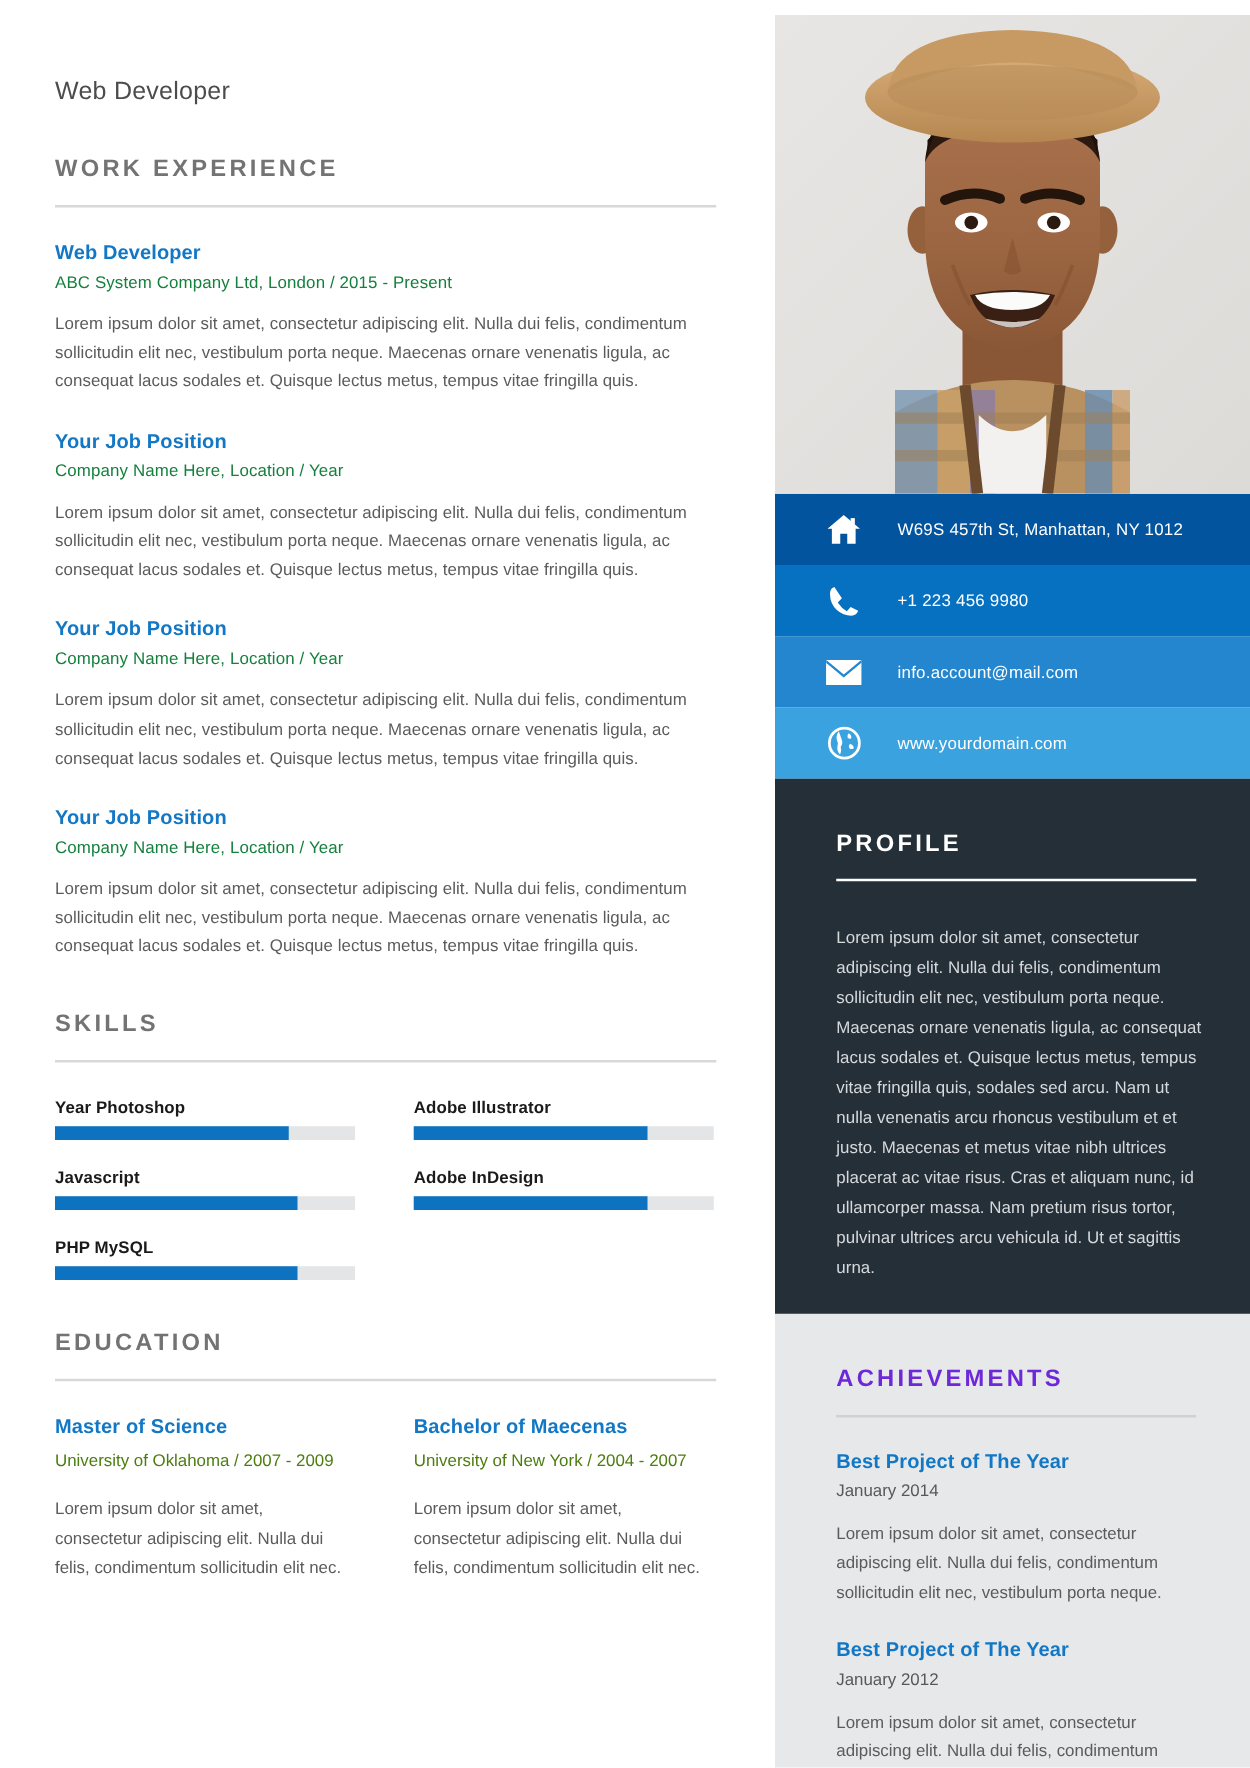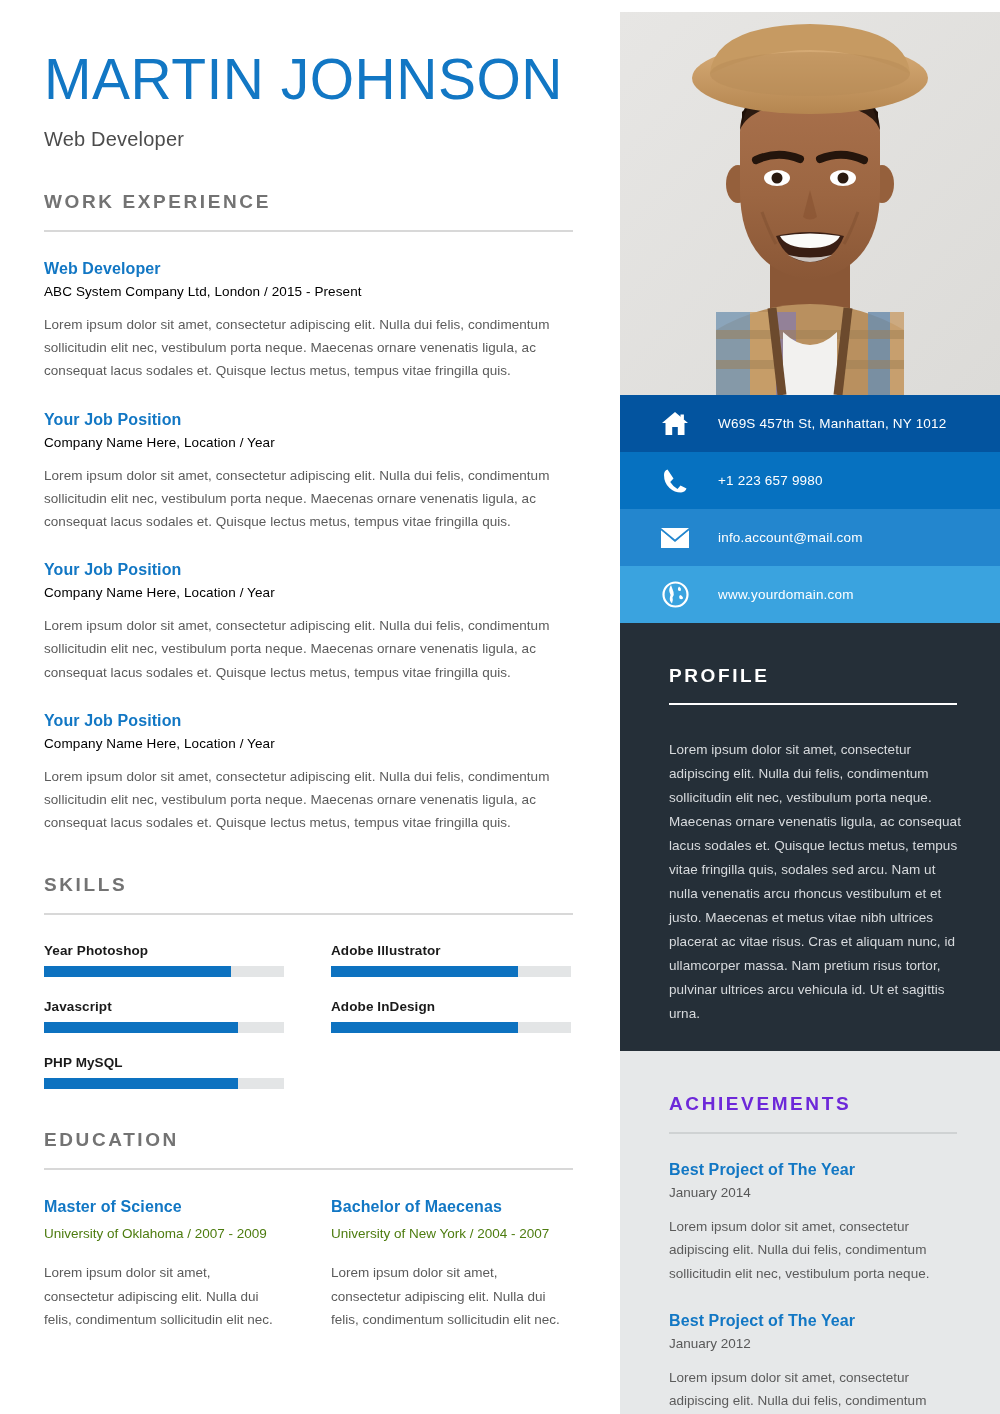--- a/index.html
+++ b/index.html
@@ -44,21 +44,21 @@
     height:2px; background:#d8d8d8; margin-top:17px; width:529px;
   }
 
   
   .job { margin-top:28px; }
   .job:first-of-type { margin-top:27px; }
   .job-title {
     font-size:16px; font-weight:700; color:#1277c4; letter-spacing:0.1px;
   }
   .job-meta {
-    font-size:13.5px; color:#000000; margin-top:6px; letter-spacing:0.1px;
+    font-size:13.5px; color:#15803d; margin-top:6px; letter-spacing:0.1px;
   }
   .job-desc {
     font-size:13.5px; color:#5b5b5b; line-height:1.72; margin-top:14px;
     max-width:525px; letter-spacing:0.05px;
   }
 
   
   .skills-grid {
     margin-top:28px; display:grid; grid-template-columns:287px 1fr;
     column-gap:0; row-gap:22px;
@@ -139,21 +139,20 @@
     max-width:290px;
   }
 </style>
 </head>
 <body>
 
 <div class="page">
 
   <div class="left-col">
 
-    <div class="name">MARTIN JOHNSON</div>
     <div class="role">Web Developer</div>
 
     <div class="section">
       <div class="sec-title">WORK EXPERIENCE</div>
       <div class="sec-rule"></div>
 
       <div class="job">
         <div class="job-title">Web Developer</div>
         <div class="job-meta">ABC System Company Ltd, London / 2015 - Present</div>
         <div class="job-desc">Lorem ipsum dolor sit amet, consectetur adipiscing elit. Nulla dui felis, condimentum sollicitudin elit nec, vestibulum porta neque. Maecenas ornare venenatis ligula, ac consequat lacus sodales et. Quisque lectus metus, tempus vitae fringilla quis.</div>
@@ -319,21 +318,21 @@
         <span class="contact-text">W69S 457th St, Manhattan, NY 1012</span>
       </div>
 
       <div class="contact-row" style="background: rgb(6, 113, 192);">
         <span class="contact-ico">
           <svg width="26" height="26" viewBox="0 0 26 26">
             <path d="M5.5 1.5 Q2 2.5 2 7 Q2 15 7.5 20 Q12.5 24.5 19 24.5 Q23.5 24 24.5 20.5
                      L18.5 17.5 L15.5 21 Q11 18.5 8.2 14 L11.5 10.5 Z" fill="#ffffff"></path>
           </svg>
         </span>
-        <span class="contact-text">+1 223 657 9980</span>
+        <span class="contact-text">+1 223 456 9980</span>
       </div>
 
       <div class="contact-row" style="background: rgb(35, 134, 206);">
         <span class="contact-ico">
           <svg width="30" height="22" viewBox="0 0 30 22">
             <rect x="1" y="1" width="28" height="20" fill="#ffffff"></rect>
             <path d="M1 1 L15 12.5 L29 1 L29 3.4 L15 15 L1 3.4 Z" fill="#2386ce"></path>
             <path d="M1 21 L10.5 11.5 L1 3.5 Z M29 21 L19.5 11.5 L29 3.5 Z" fill="#ffffff"></path>
           </svg>
         </span>

